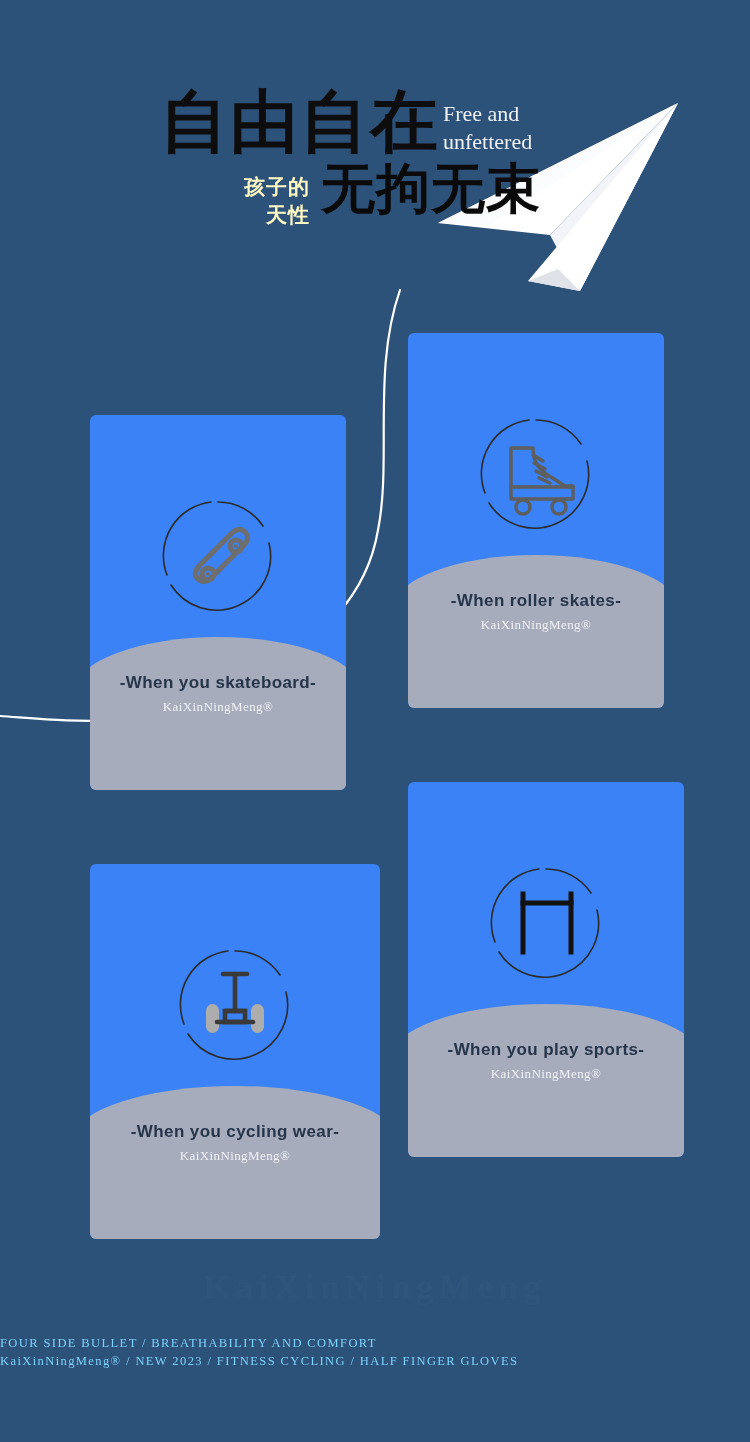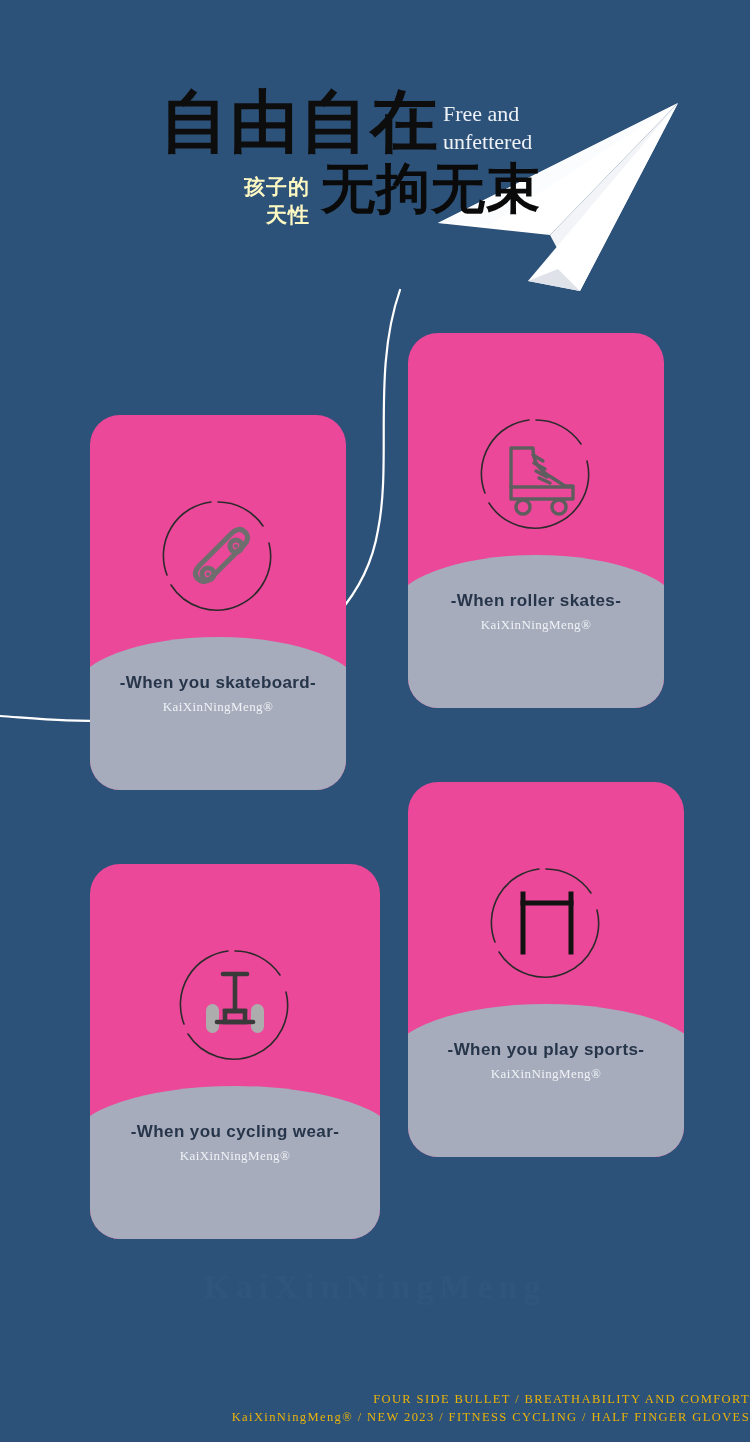--- a/index.html
+++ b/index.html
@@ -40,22 +40,22 @@
     letter-spacing:1px;white-space:nowrap;line-height:1;margin-left:11px;
   }
   .plane{position:absolute;left:430px;top:95px;width:320px;height:220px;}
 
   
   .trail{position:absolute;left:0;top:280px;width:500px;height:460px;}
 
   
   .card{
     position:absolute;
-    background:#ec4899;
-    border-radius:30px;
+    background:#3b82f6;
+    border-radius:6px;
     overflow:hidden;
   }
   .card .wave{
     position:absolute;left:-6%;width:112%;
     background:#a6acbc;
     border-radius:50% 50% 0 0 / 34% 34% 0 0;
   }
   .icon-wrap{
     position:absolute;left:0;width:100%;
     display:flex;align-items:center;justify-content:center;
@@ -97,23 +97,23 @@
   #card-sports .ctext{top:258px;}
 
   
   .watermark{
     position:absolute;left:0;top:1268px;width:750px;text-align:center;
     font-family:"Liberation Serif", serif;
     font-size:34px;font-weight:700;letter-spacing:6px;
     color:#34597f;opacity:.55;white-space:nowrap;
   }
   .footer{
-    position:absolute;left:0;top:1392px;width:750px;text-align:right;
-    font-family:"Liberation Serif", serif;
-    color:#eab308;
+    position:absolute;left:0;top:1336px;width:750px;text-align:left;
+    font-family:"Liberation Serif", serif;
+    color:#7dd3fc;
   }
   .f1{font-size:12.5px;letter-spacing:1.4px;white-space:nowrap;}
   .f2{font-size:12.5px;letter-spacing:1.4px;white-space:nowrap;margin-top:3px;}
 </style>
 </head>
 <body>
 
 <div class="stage">
 
   <div class="header">

